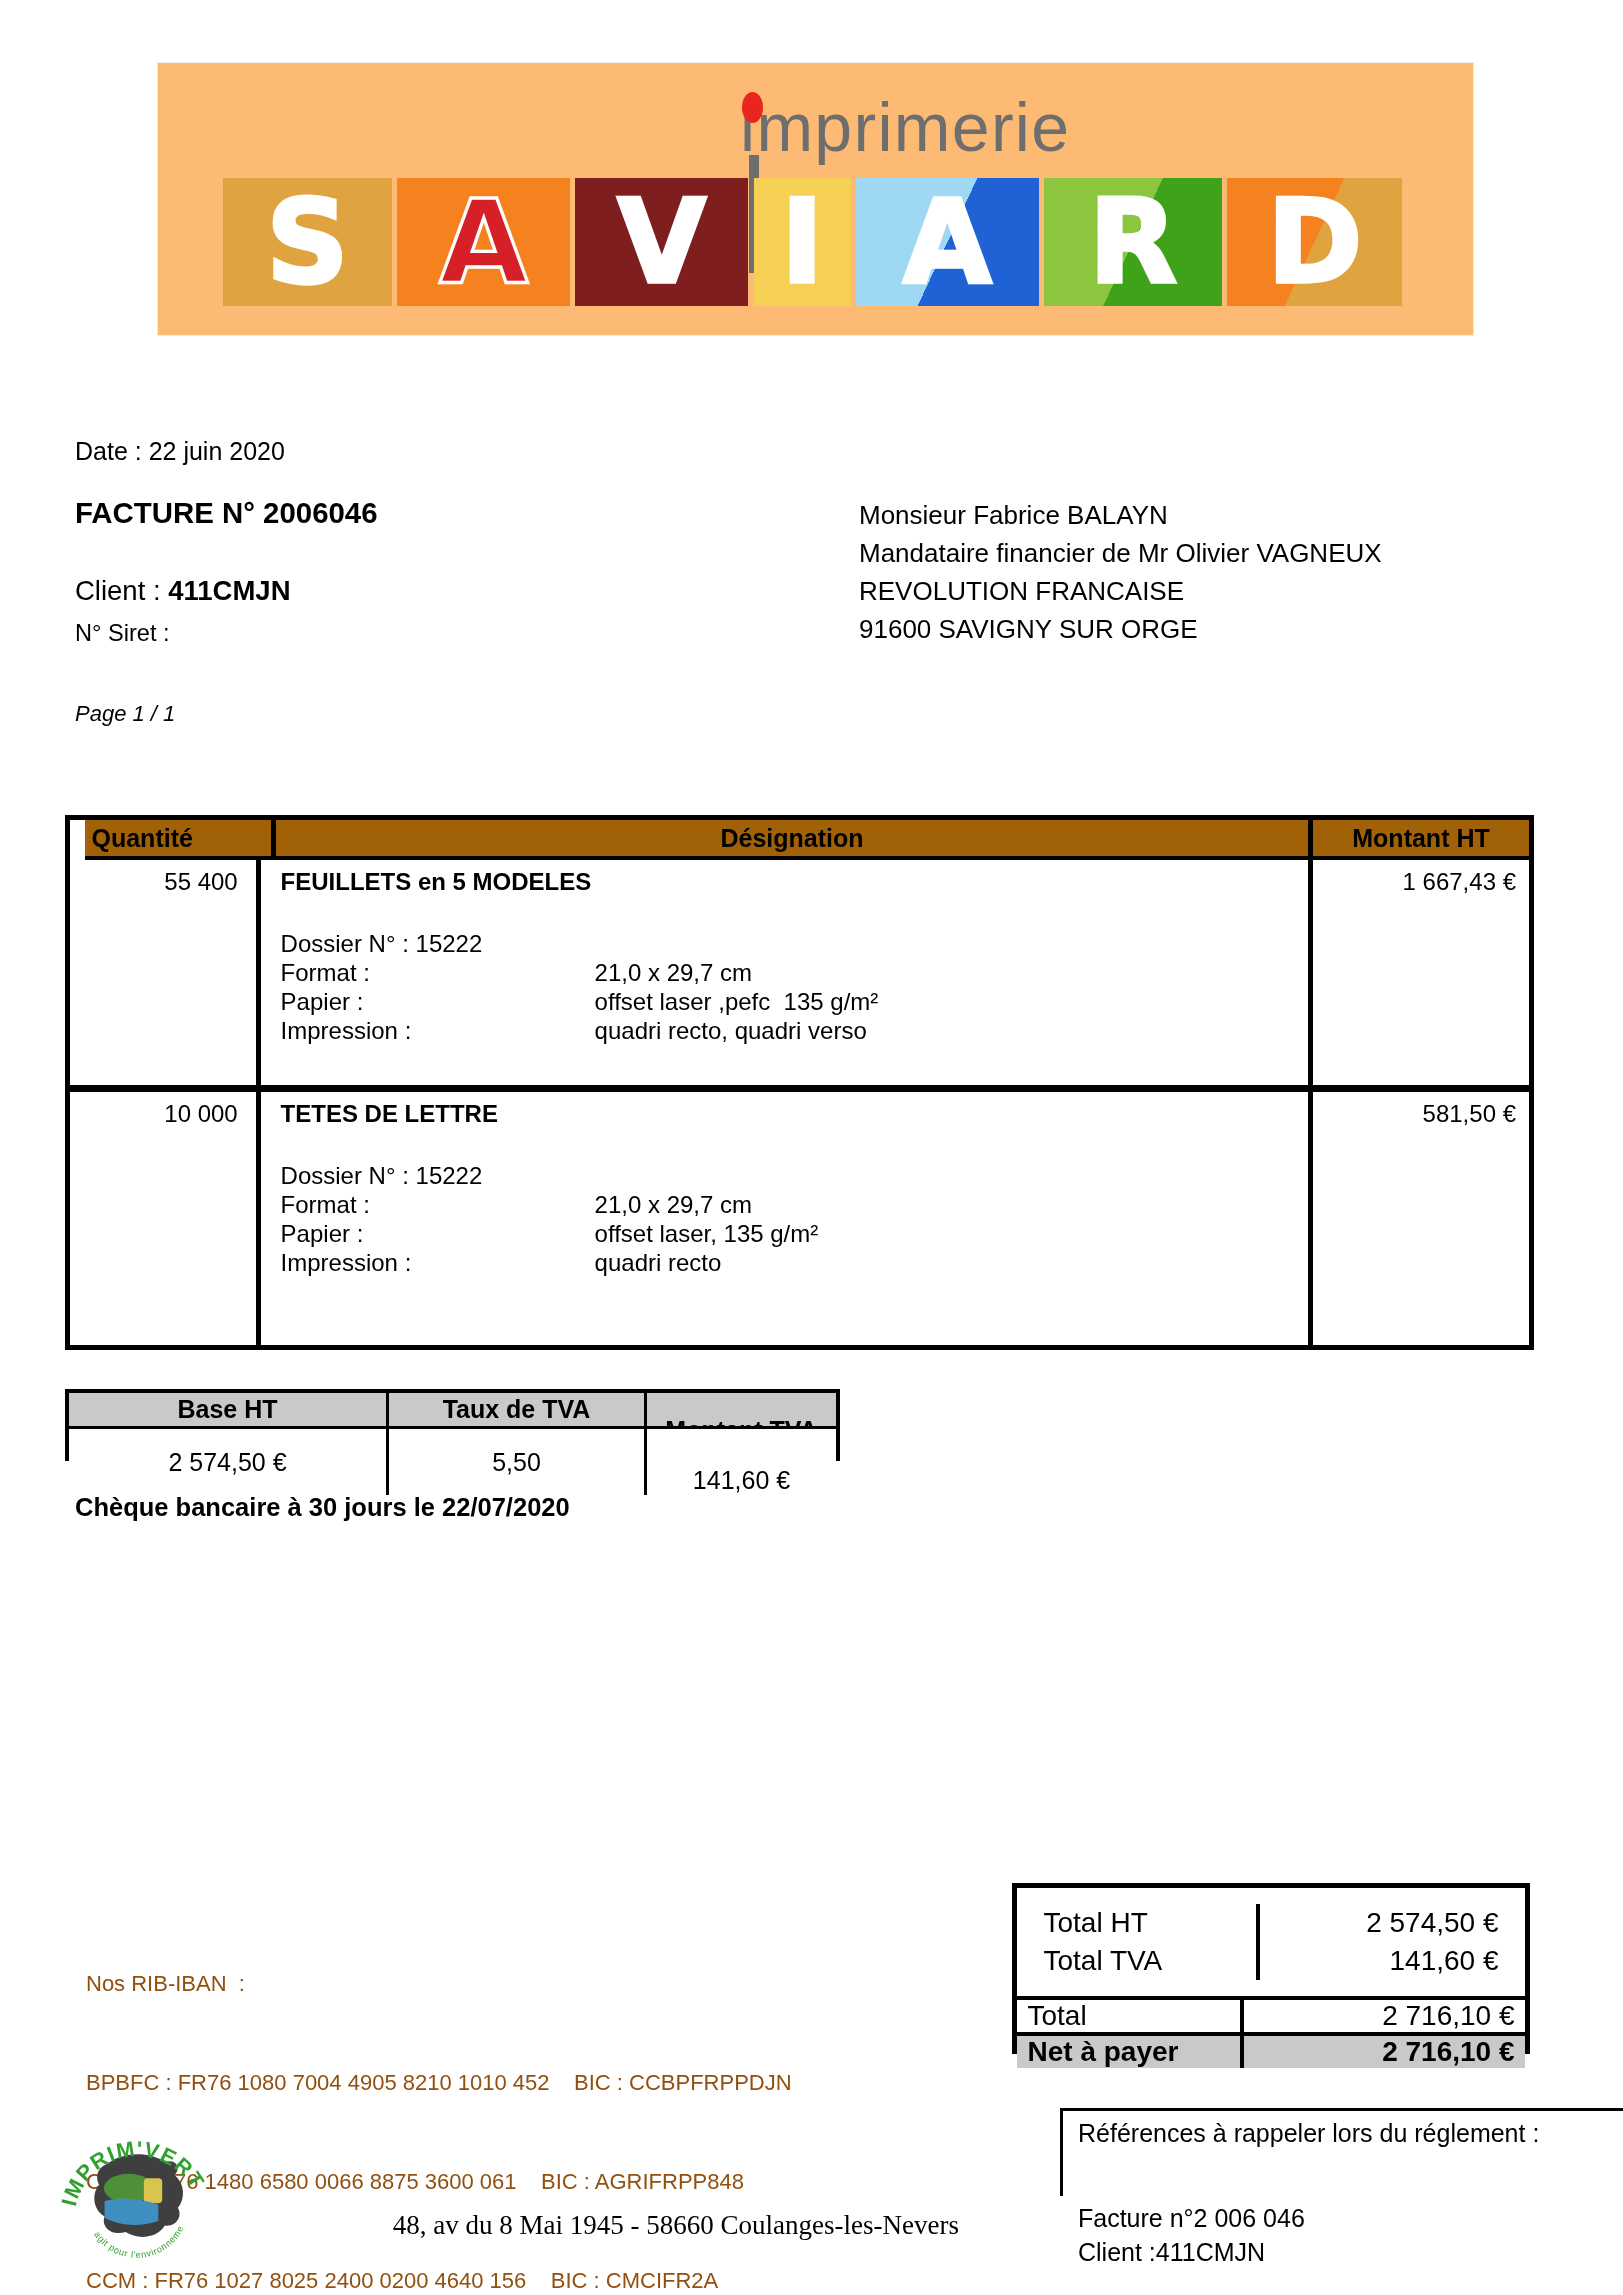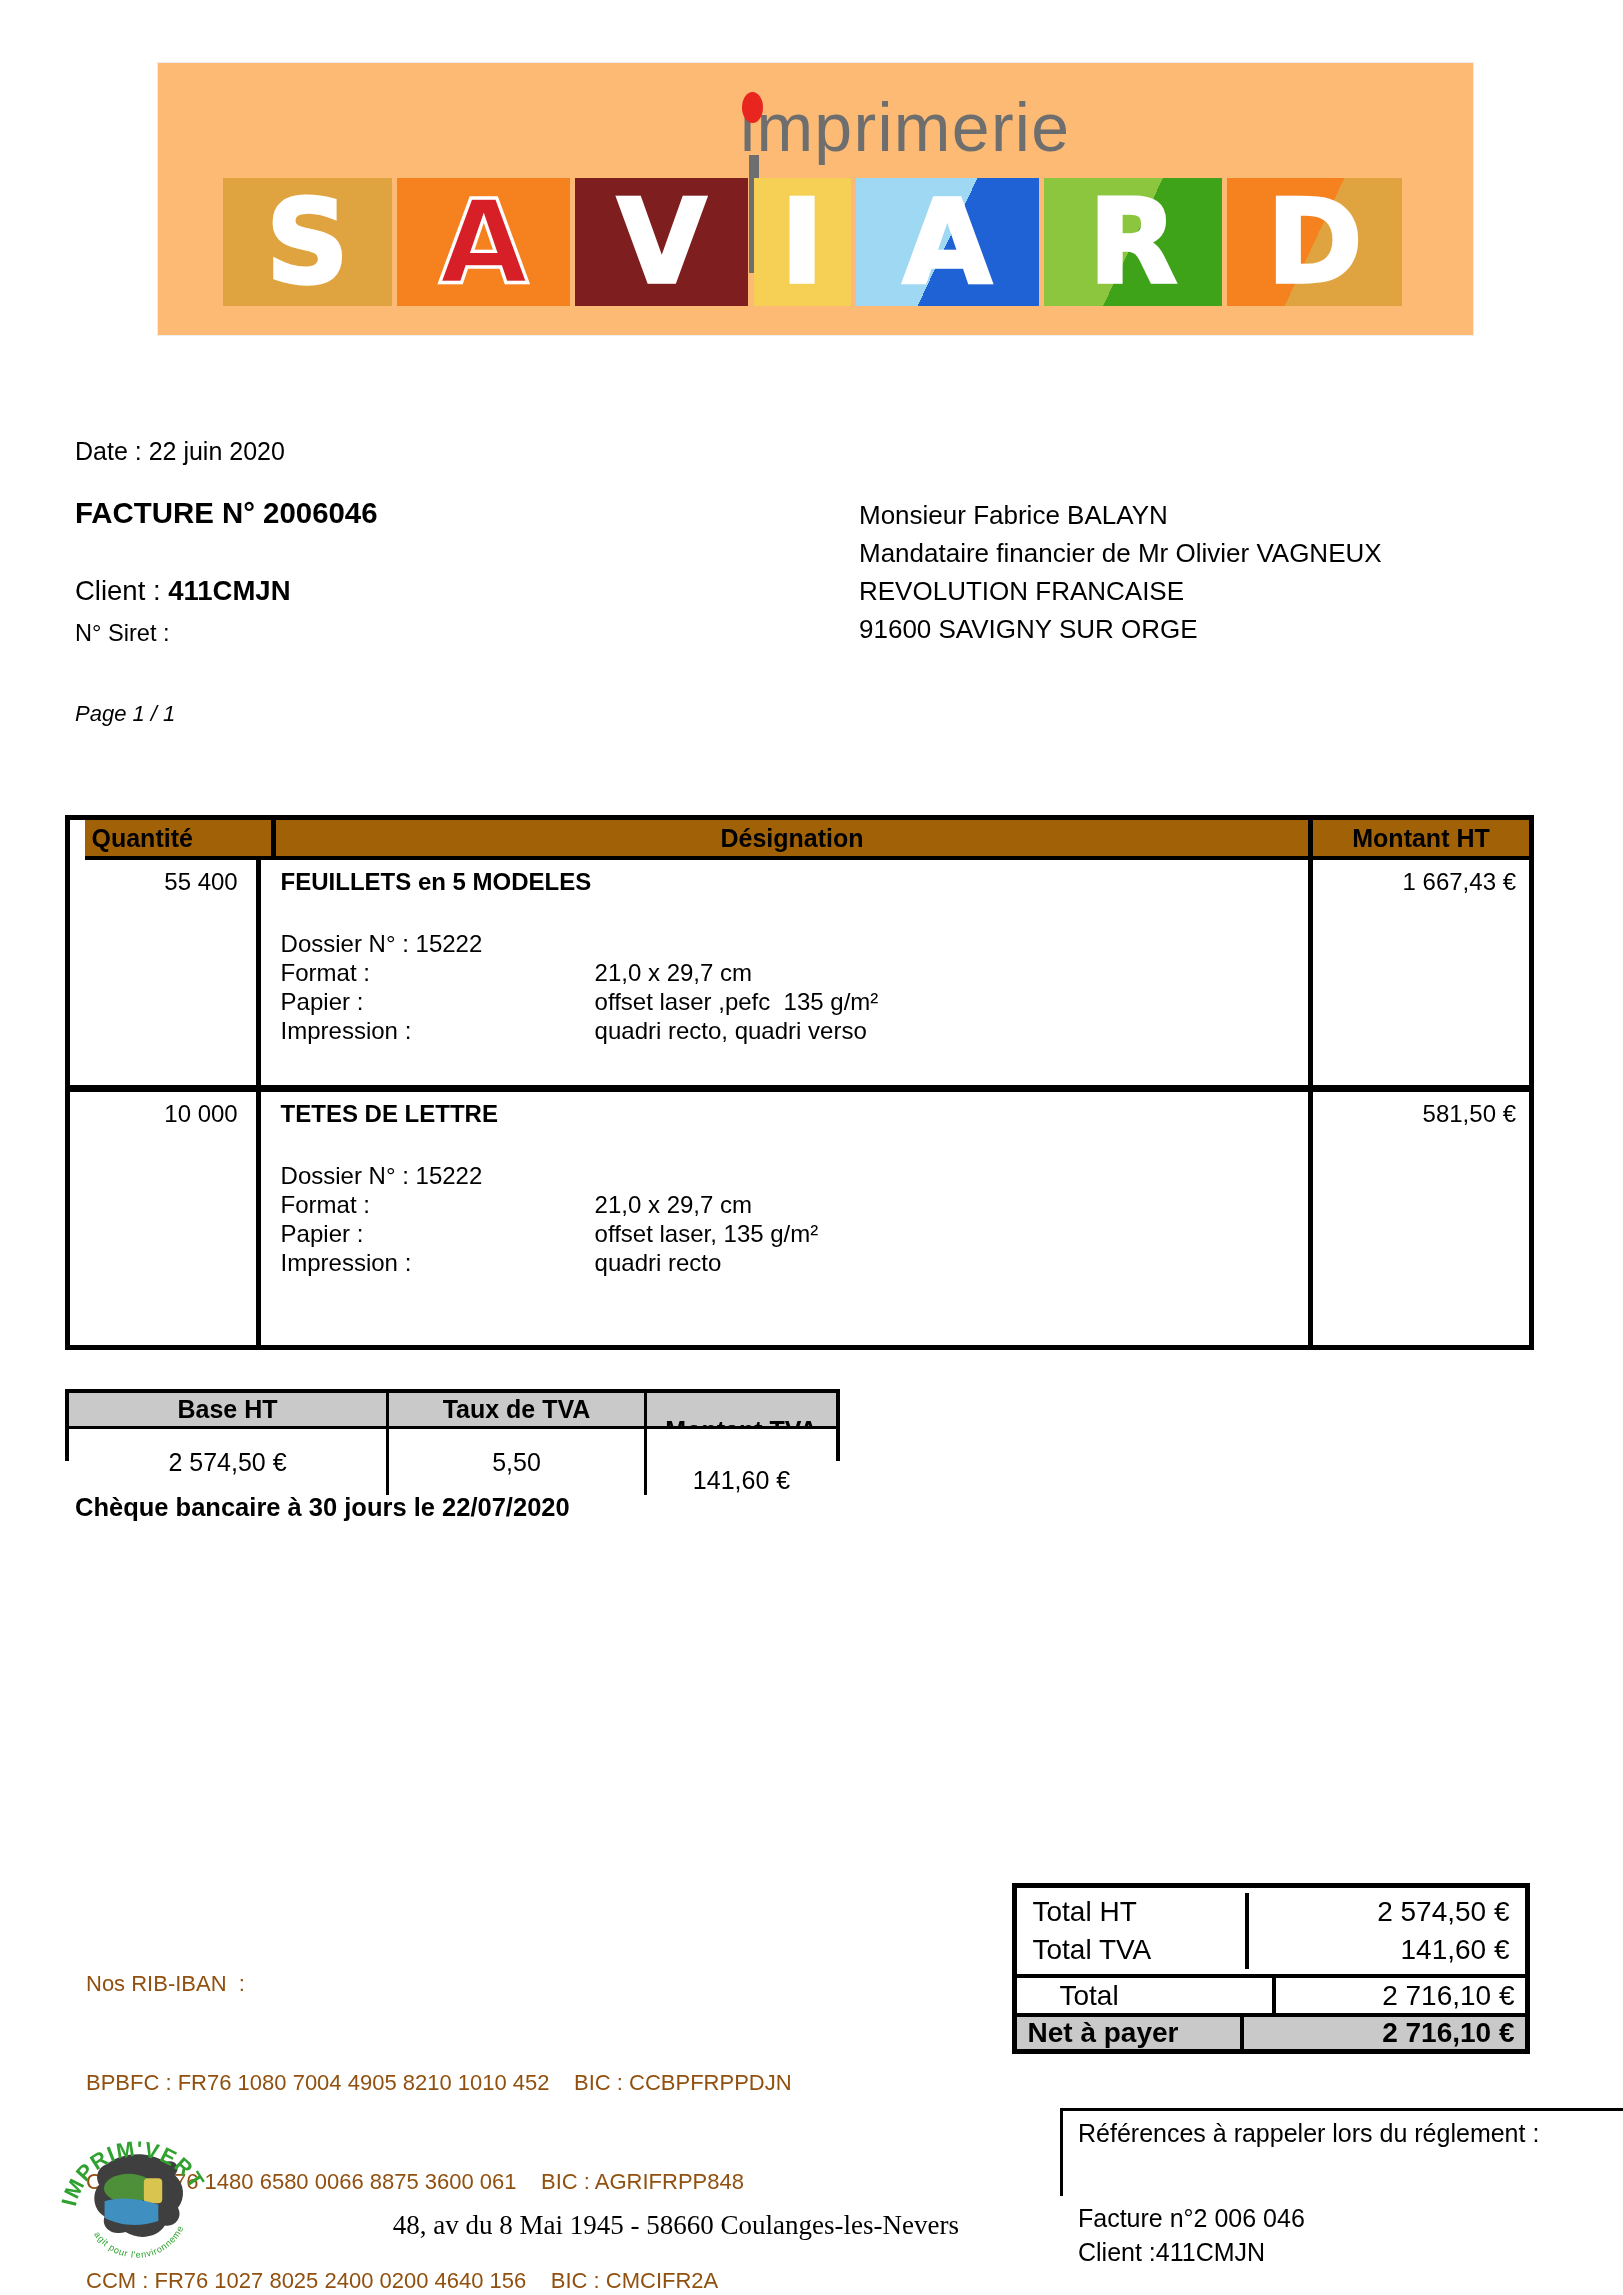--- a/index.html
+++ b/index.html
@@ -72,23 +72,23 @@
   .rib-block{position:absolute;left:86px;top:1901px;font-size:22px;line-height:33px;white-space:pre;}
 
   
   .totals-box{position:absolute;left:1012px;top:1883px;width:518px;height:171px;
               border:5.2px solid #000;box-sizing:border-box;display:flex;flex-direction:column;
               font-size:28px;}
   .tot-row{display:flex;align-items:center;}
   .tot-label{width:227px;flex:0 0 auto;border-right:4.6px solid #000;box-sizing:border-box;
              padding-left:10.5px;height:100%;display:flex;align-items:center;}
   .tot-value{flex:1;text-align:right;padding-right:10.5px;}
-  .tot-r12{height:76px;border-bottom:4.6px solid #000;flex-direction:column;padding:5px;}
+  .tot-r12{height:76px;border-bottom:4.6px solid #000;flex-direction:column;padding:16px;}
   .tot-sub{display:flex;align-items:center;height:38px;width:100%;}
-  .tot-r3{height:38px;border-bottom:4.6px solid #000;padding-left:32px;}
+  .tot-r3{height:38px;border-bottom:4.6px solid #000;}
   .tot-r4{flex:1;font-weight:bold;}
 
   
   .footer-lines{position:absolute;left:151px;top:2125px;width:808px;text-align:right;
                 font-family:"Liberation Serif",serif;font-size:27px;line-height:40px;white-space:pre;}
   .ref-top{position:absolute;left:1060px;top:2108px;width:563px;height:3.3px;background:#000;}
   .ref-left{position:absolute;left:1060px;top:2108px;width:3.3px;height:88px;background:#000;}
   .ref-title{left:1078px;top:2119px;font-size:25px;}
   .ref-facture{left:1078px;top:2204px;font-size:25px;}
   .ref-client{left:1078px;top:2238px;font-size:25px;}

